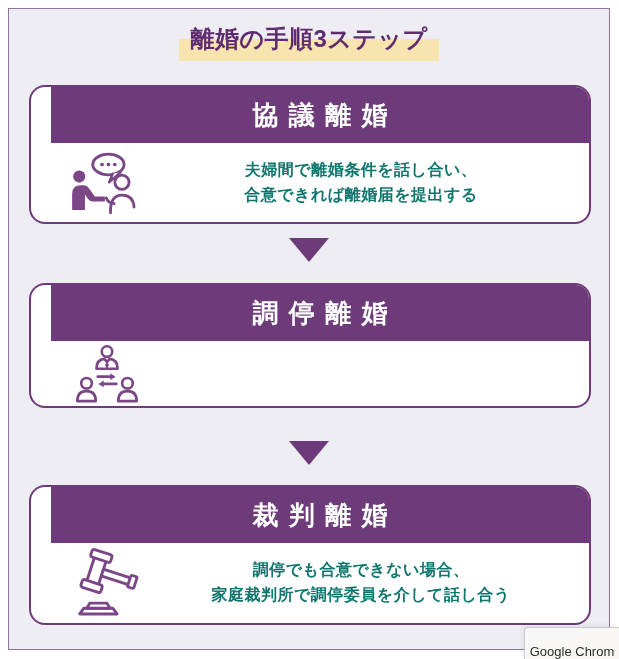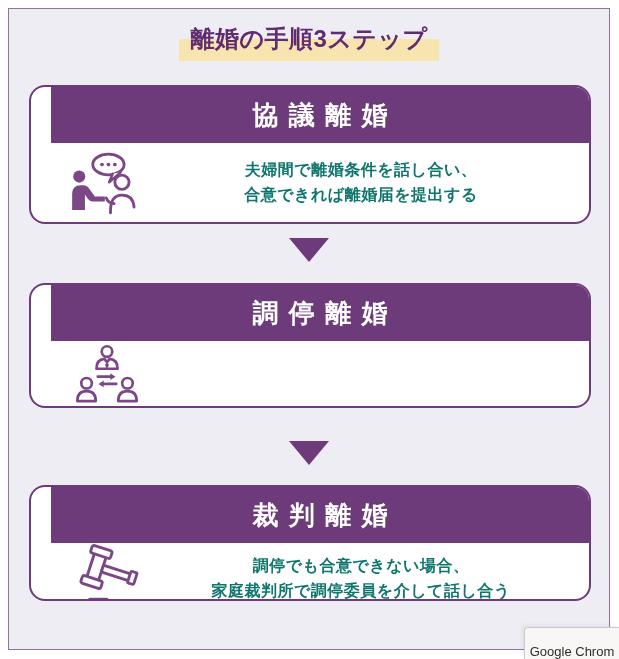--- a/index.html
+++ b/index.html
@@ -24,21 +24,21 @@
   }
   .card{
     position:absolute;left:20px;width:562px;
     box-sizing:border-box;
     border:2px solid #6d3b79;border-radius:16px;
     background:#ffffff;overflow:hidden;
     display:flex;flex-direction:column;padding-left:20px;
   }
   .card1{top:76px;height:139px;}
   .card2{top:274px;height:125px;}
-  .card3{top:476px;height:116px;}
+  .card3{top:476px;height:140px;}
   .card-header{
     height:56px;flex:0 0 auto;background:#6d3b79;
     color:#ffffff;font-size:26px;font-weight:bold;
     letter-spacing:0.4em;text-indent:0.4em;
     display:flex;align-items:center;justify-content:center;
   }
   .card-body{flex:1;display:flex;align-items:center;}
   .icon-box{flex:0 0 auto;width:76px;margin-left:18px;display:flex;justify-content:center;align-items:center;}
   .desc{
     flex:1;text-align:center;

